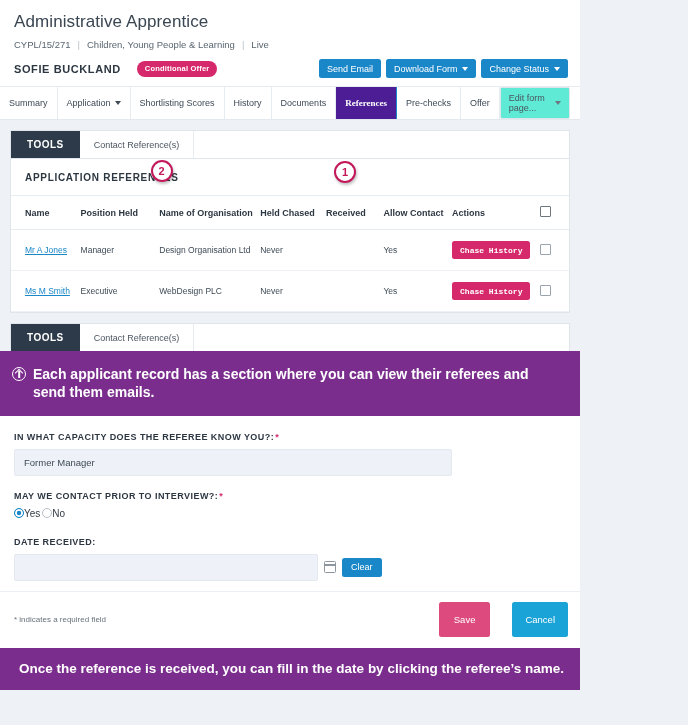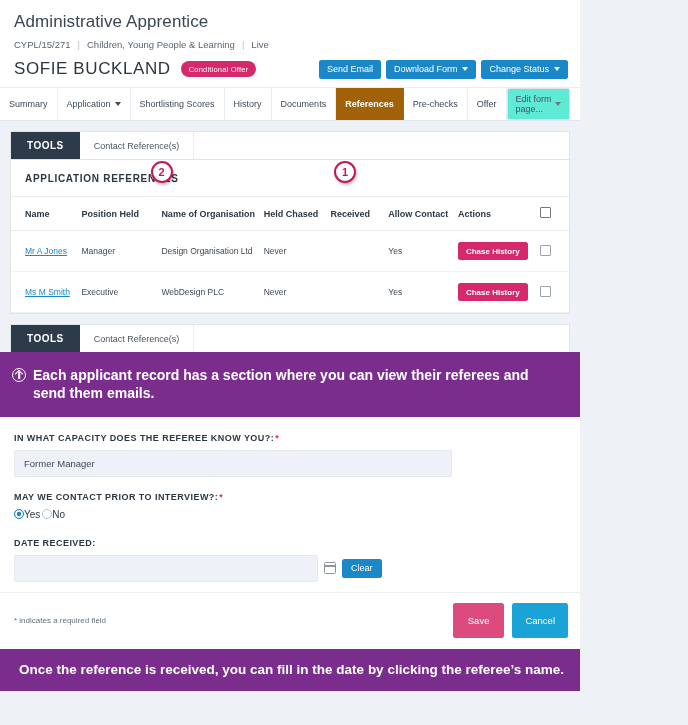--- a/index.html
+++ b/index.html
@@ -26,42 +26,42 @@
              display: flex; align-items: center; gap: 5px; white-space: nowrap; }
   .job-tab:first-child { border-left: none; }
   .job-tab.active { background: #ffffff; color: #25313d; box-shadow: inset 0 -3px 0 #1a87c8; }
   .caret { display: inline-block; width: 0; height: 0;
            border-left: 3.5px solid transparent; border-right: 3.5px solid transparent;
            border-top: 4px solid currentColor; }
 
   
   .cand-wrap { background: #ffffff; border-bottom: 1px solid #e2e8ee; }
   .cand-bar { display: flex; align-items: center; padding: 9px 12px 8px 14px; position: relative; min-height: 34px; }
-  .cand-name { font-size: 17px; font-weight: 400; letter-spacing: .6px; color: #2d3742; }
-  .badge { background: #d6296b; color: #fff; font-size: 7.5px; font-weight: 400;
-           padding: 3.5px 8px; border-radius: 9px; margin-left: 10px; letter-spacing: .2px; }
+  .cand-name { font-size: 11px; font-weight: 700; letter-spacing: .6px; color: #2d3742; }
+  .badge { background: #d6296b; color: #fff; font-size: 7.5px; font-weight: 700;
+           padding: 3.5px 8px; border-radius: 9px; margin-left: 16px; letter-spacing: .2px; }
   .cand-actions { margin-left: auto; display: flex; gap: 5px; }
   .btn-blue { background: #1a87c8; color: #fff; font-size: 9px; padding: 4.5px 8px;
               border-radius: 2.5px; cursor: pointer; display: flex; align-items: center; gap: 5px;
               white-space: nowrap; border: none; font-family: inherit; }
   .btn-blue .caret { border-top-color: #fff; }
 
   
   .anno { position: absolute; width: 22px; height: 22px; border-radius: 50%;
           border: 2.5px solid #c2185b; background: #ffffff; color: #c2185b;
           font-size: 11px; font-weight: 600; display: flex; align-items: center;
           justify-content: center; box-shadow: 1px 2px 3px rgba(0,0,0,.25); z-index: 5; }
 
   
   .sub-tabs { display: flex; align-items: stretch; background: #ffffff; border-top: 1px solid #e7ecf1;
               position: relative; }
   .sub-tab { font-size: 9px; color: #3e4a56; padding: 8px 9px; cursor: pointer;
              border-right: 1px solid #e7ecf1; display: flex; align-items: center; gap: 4px;
              white-space: nowrap; }
-  .sub-tab.active { background: #a16207; color: #ffffff; font-weight: 600; border-right-color: #1a87c8; }
+  .sub-tab.active { background: #4c1d95; color: #ffffff; font-weight: 600; border-right-color: #1a87c8; font-family: Liberation Serif, serif; }
   .editform { margin-left: auto; margin-right: 10px; align-self: center;
               width: 152px; background: #5eead4; border: 1px solid #dde4ea; border-radius: 2px;
               font-size: 9px; color: #4b5560; padding: 5px 8px; display: flex; align-items: center;
               cursor: pointer; }
   .editform .caret { margin-left: auto; border-top-color: #6b7680; }
 
   
   .tools-strip { background: #eef2f7; padding: 10px 10px 0 10px; }
   .tools-row { display: flex; align-items: stretch; background: #ffffff;
                border: 1px solid #dfe5eb; border-bottom: none; }
@@ -82,21 +82,21 @@
                   padding: 10px 6px 10px 0; border-bottom: 1px solid #e7ecf1; }
   table.refs td { font-size: 8.5px; color: #3e4a56; padding: 11px 6px 11px 0;
                   border-bottom: 1px solid #eef2f6; vertical-align: middle; }
   table.refs th:first-child, table.refs td:first-child { padding-left: 14px; }
   .c-name { width: 88px; } .c-pos { width: 105px; } .c-org { width: 130px; }
   .c-chase { width: 86px; } .c-recv { width: 66px; } .c-allow { width: 90px; }
   .c-act { width: 80px; } .c-chk { width: 38px; text-align: center !important; padding-right: 14px !important; }
   .reflink { color: #1a87c8; text-decoration: underline; cursor: pointer; }
   .btn-pink { background: #d6296b; color: #fff; font-size: 8px; font-weight: 700;
               padding: 4.5px 8px; border-radius: 2.5px; border: none; cursor: pointer;
-              font-family: Liberation Sans, sans-serif; white-space: nowrap; }
+              font-family: Liberation Mono, monospace; white-space: nowrap; }
   .chk { width: 11px; height: 11px; border: 1.5px solid #9aa4ae; background: #fff;
          border-radius: 1px; display: inline-block; cursor: pointer; }
   .chk.hdr { border-color: #6e7880; }
 
   
   .callout { background: #7b2d8e; color: #ffffff; font-size: 14px; font-weight: 700;
              line-height: 1.32; padding: 14px 16px 14px 12px; display: flex; gap: 7px;
              align-items: flex-start; }
   .callout .cicon { flex: none; width: 14px; height: 14px; border: 1.6px solid #fff;
                     border-radius: 50%; position: relative; margin-top: 2px; }
@@ -124,21 +124,21 @@
   .cal-icon { width: 12px; height: 12px; border: 1.4px solid #8d969e; border-radius: 1.5px;
               position: relative; cursor: pointer; }
   .cal-icon::before { content: ""; position: absolute; left: -1.4px; right: -1.4px; top: 1.5px;
                       height: 2.5px; background: #8d969e; }
   .btn-clear { background: #1a87c8; color: #fff; font-size: 9px; padding: 4.5px 9px;
                border-radius: 2.5px; border: none; cursor: pointer; font-family: inherit; }
 
   .form-footer { background: #ffffff; border-top: 1px solid #eceff3; padding: 10px 12px 11px 14px;
                  display: flex; align-items: center; }
   .req-note { font-size: 8px; color: #67727c; }
-  .footer-btns { margin-left: auto; display: flex; gap: 8px; }
+  .footer-btns { margin-left: auto; display: flex; gap: 22px; }
   .btn-save { background: #dc4a7e; color: #fff; font-size: 9.5px; padding: 6px 15px;
               border-radius: 2.5px; border: none; cursor: pointer; font-family: inherit; }
   .btn-cancel { background: #19a3d6; color: #fff; font-size: 9.5px; padding: 12px 13px;
                 border-radius: 2.5px; border: none; cursor: pointer; font-family: inherit; }
 
   .callout-bottom { background: #7b2d8e; color: #ffffff; font-size: 13.5px; font-weight: 700;
                     padding: 13px 16px 14px 12px; display: flex; gap: 7px; align-items: center; }
 </style>
 </head>
 <body>

